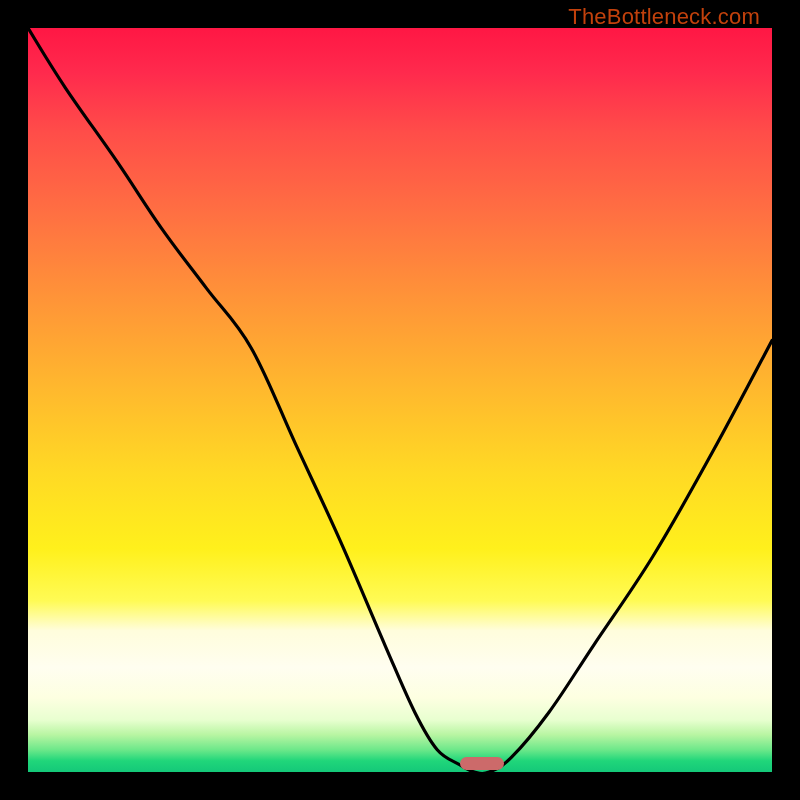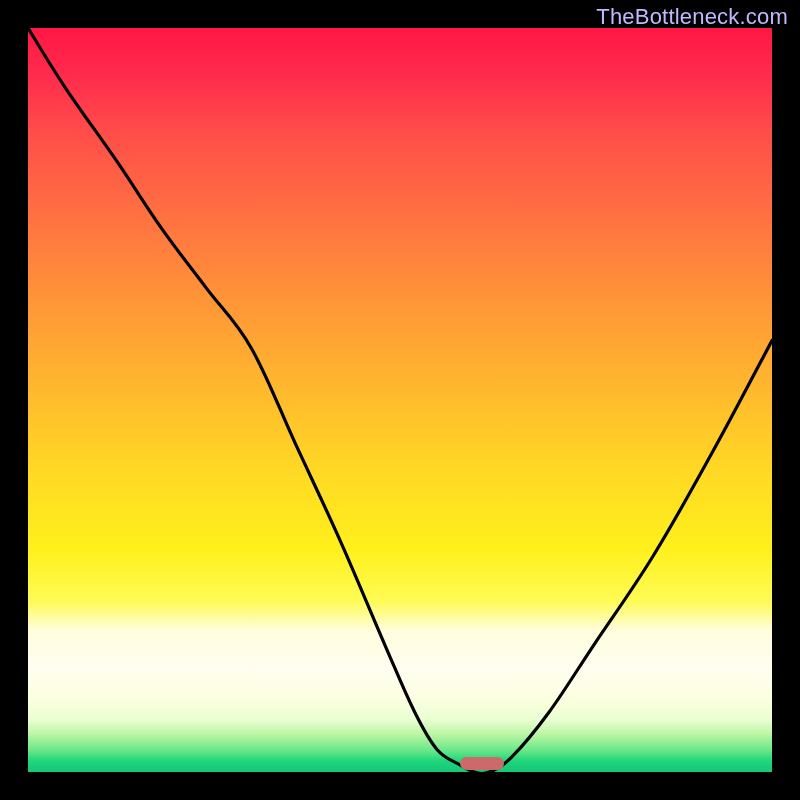--- a/index.html
+++ b/index.html
@@ -70,22 +70,22 @@
   .marker {
     position: absolute;
     height: 13px;
     border-radius: 7px;
     background: #cc6a6a;
     bottom: 2px;
   }
   .watermark {
     position: absolute;
     top: 4px;
-    right: 12px;
-    color: #c4b5fd;
+    right: 40px;
+    color: #c2410c;
     font-size: 22px;
     letter-spacing: 0.2px;
     user-select: none;
   }
 </style>
 </head>
 <body>
 
 <div class="frame">
 

